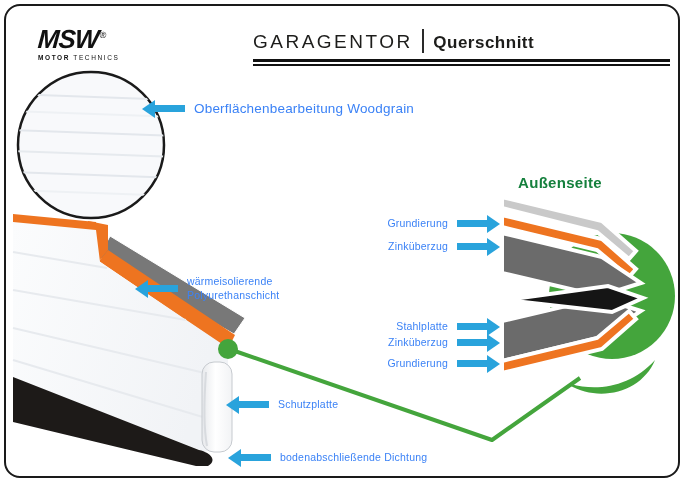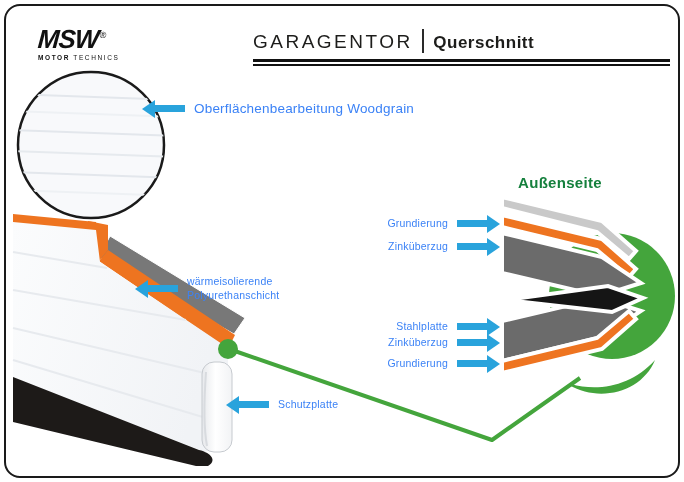--- a/index.html
+++ b/index.html
@@ -137,20 +137,24 @@
   </div>
 
   <div class="lbl" style="left:135px;top:275px;">
     <span class="arr arr-left"></span>
     <span class="txt"><span>wärmeisolierende</span><br><span>Polyurethanschicht</span></span>
   </div>
   <div class="lbl" style="left:226px;top:398px;">
     <span class="arr arr-left"></span>
     <span class="txt">Schutzplatte</span>
   </div>
+  <div class="lbl" style="left:228px;top:451px;">
+    <span class="arr arr-left"></span>
+    <span class="txt">bodenabschließende Dichtung</span>
+  </div>
 
   <div class="heading-right">Außenseite</div>
 
   <div class="lbl r-lbl" style="right:184px;top:217px;">
     <span class="txt">Grundierung</span>
     <span class="arr arr-right"></span>
   </div>
   <div class="lbl r-lbl" style="right:184px;top:240px;">
     <span class="txt">Zinküberzug</span>
     <span class="arr arr-right"></span>

